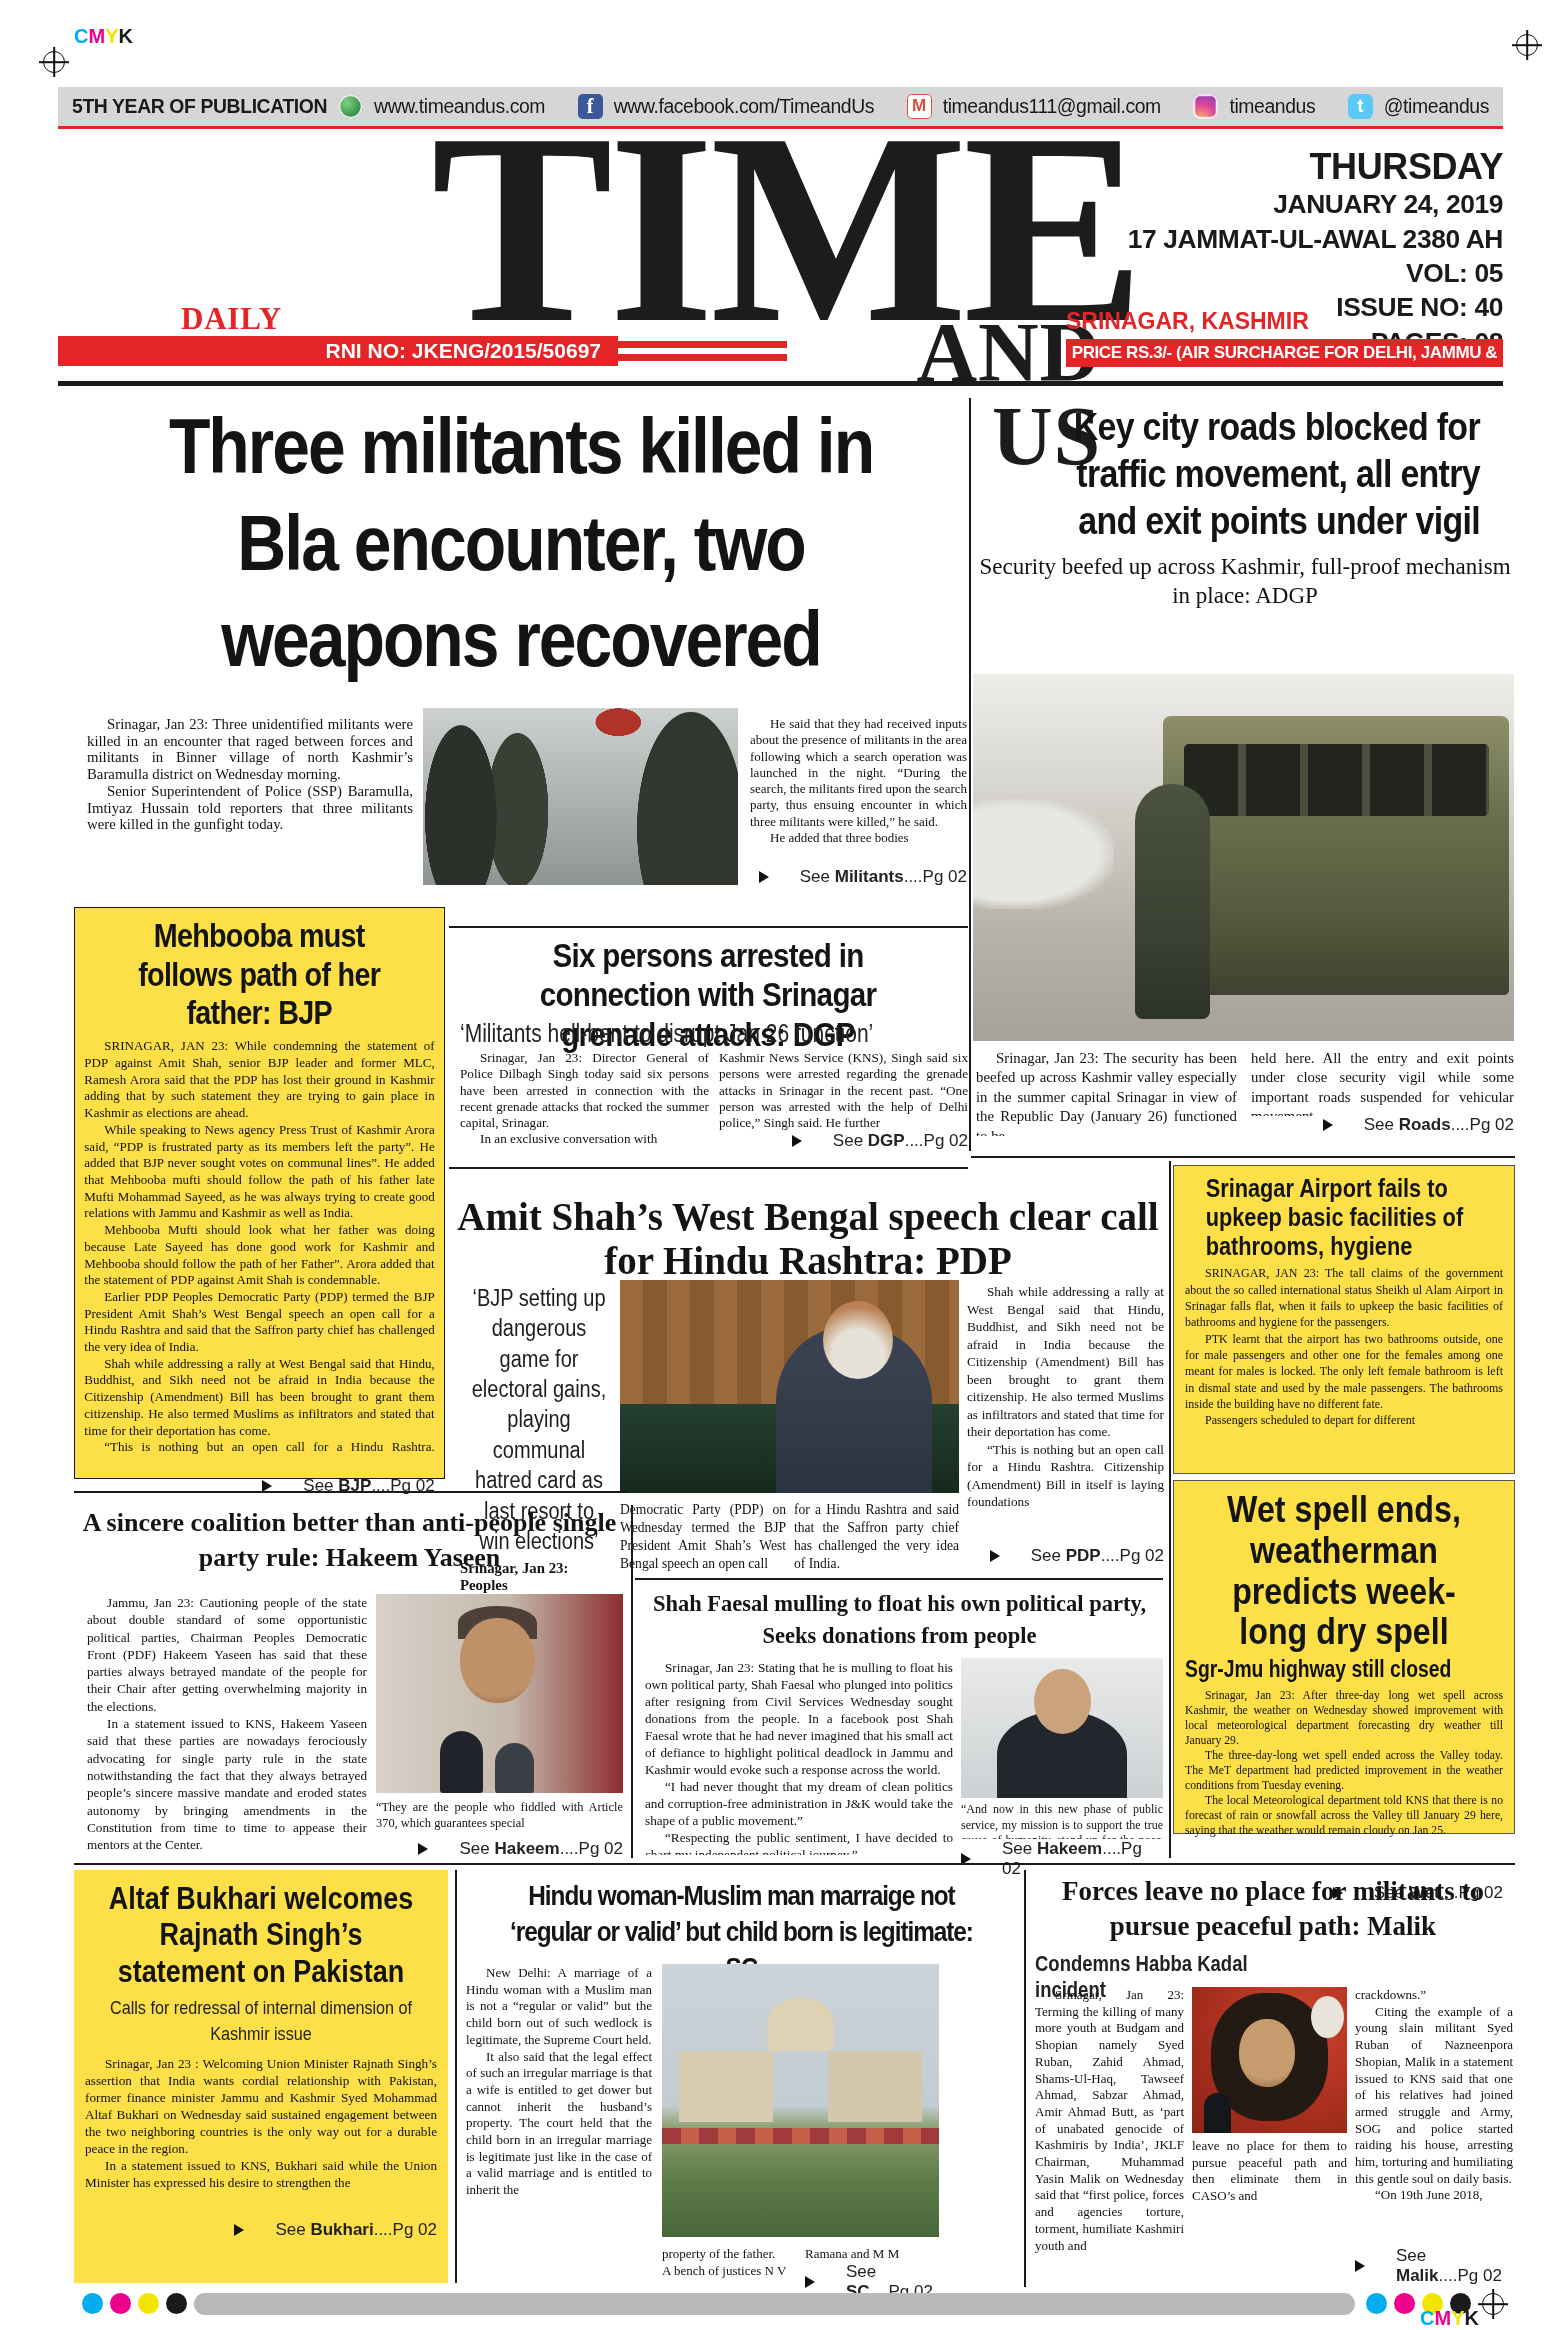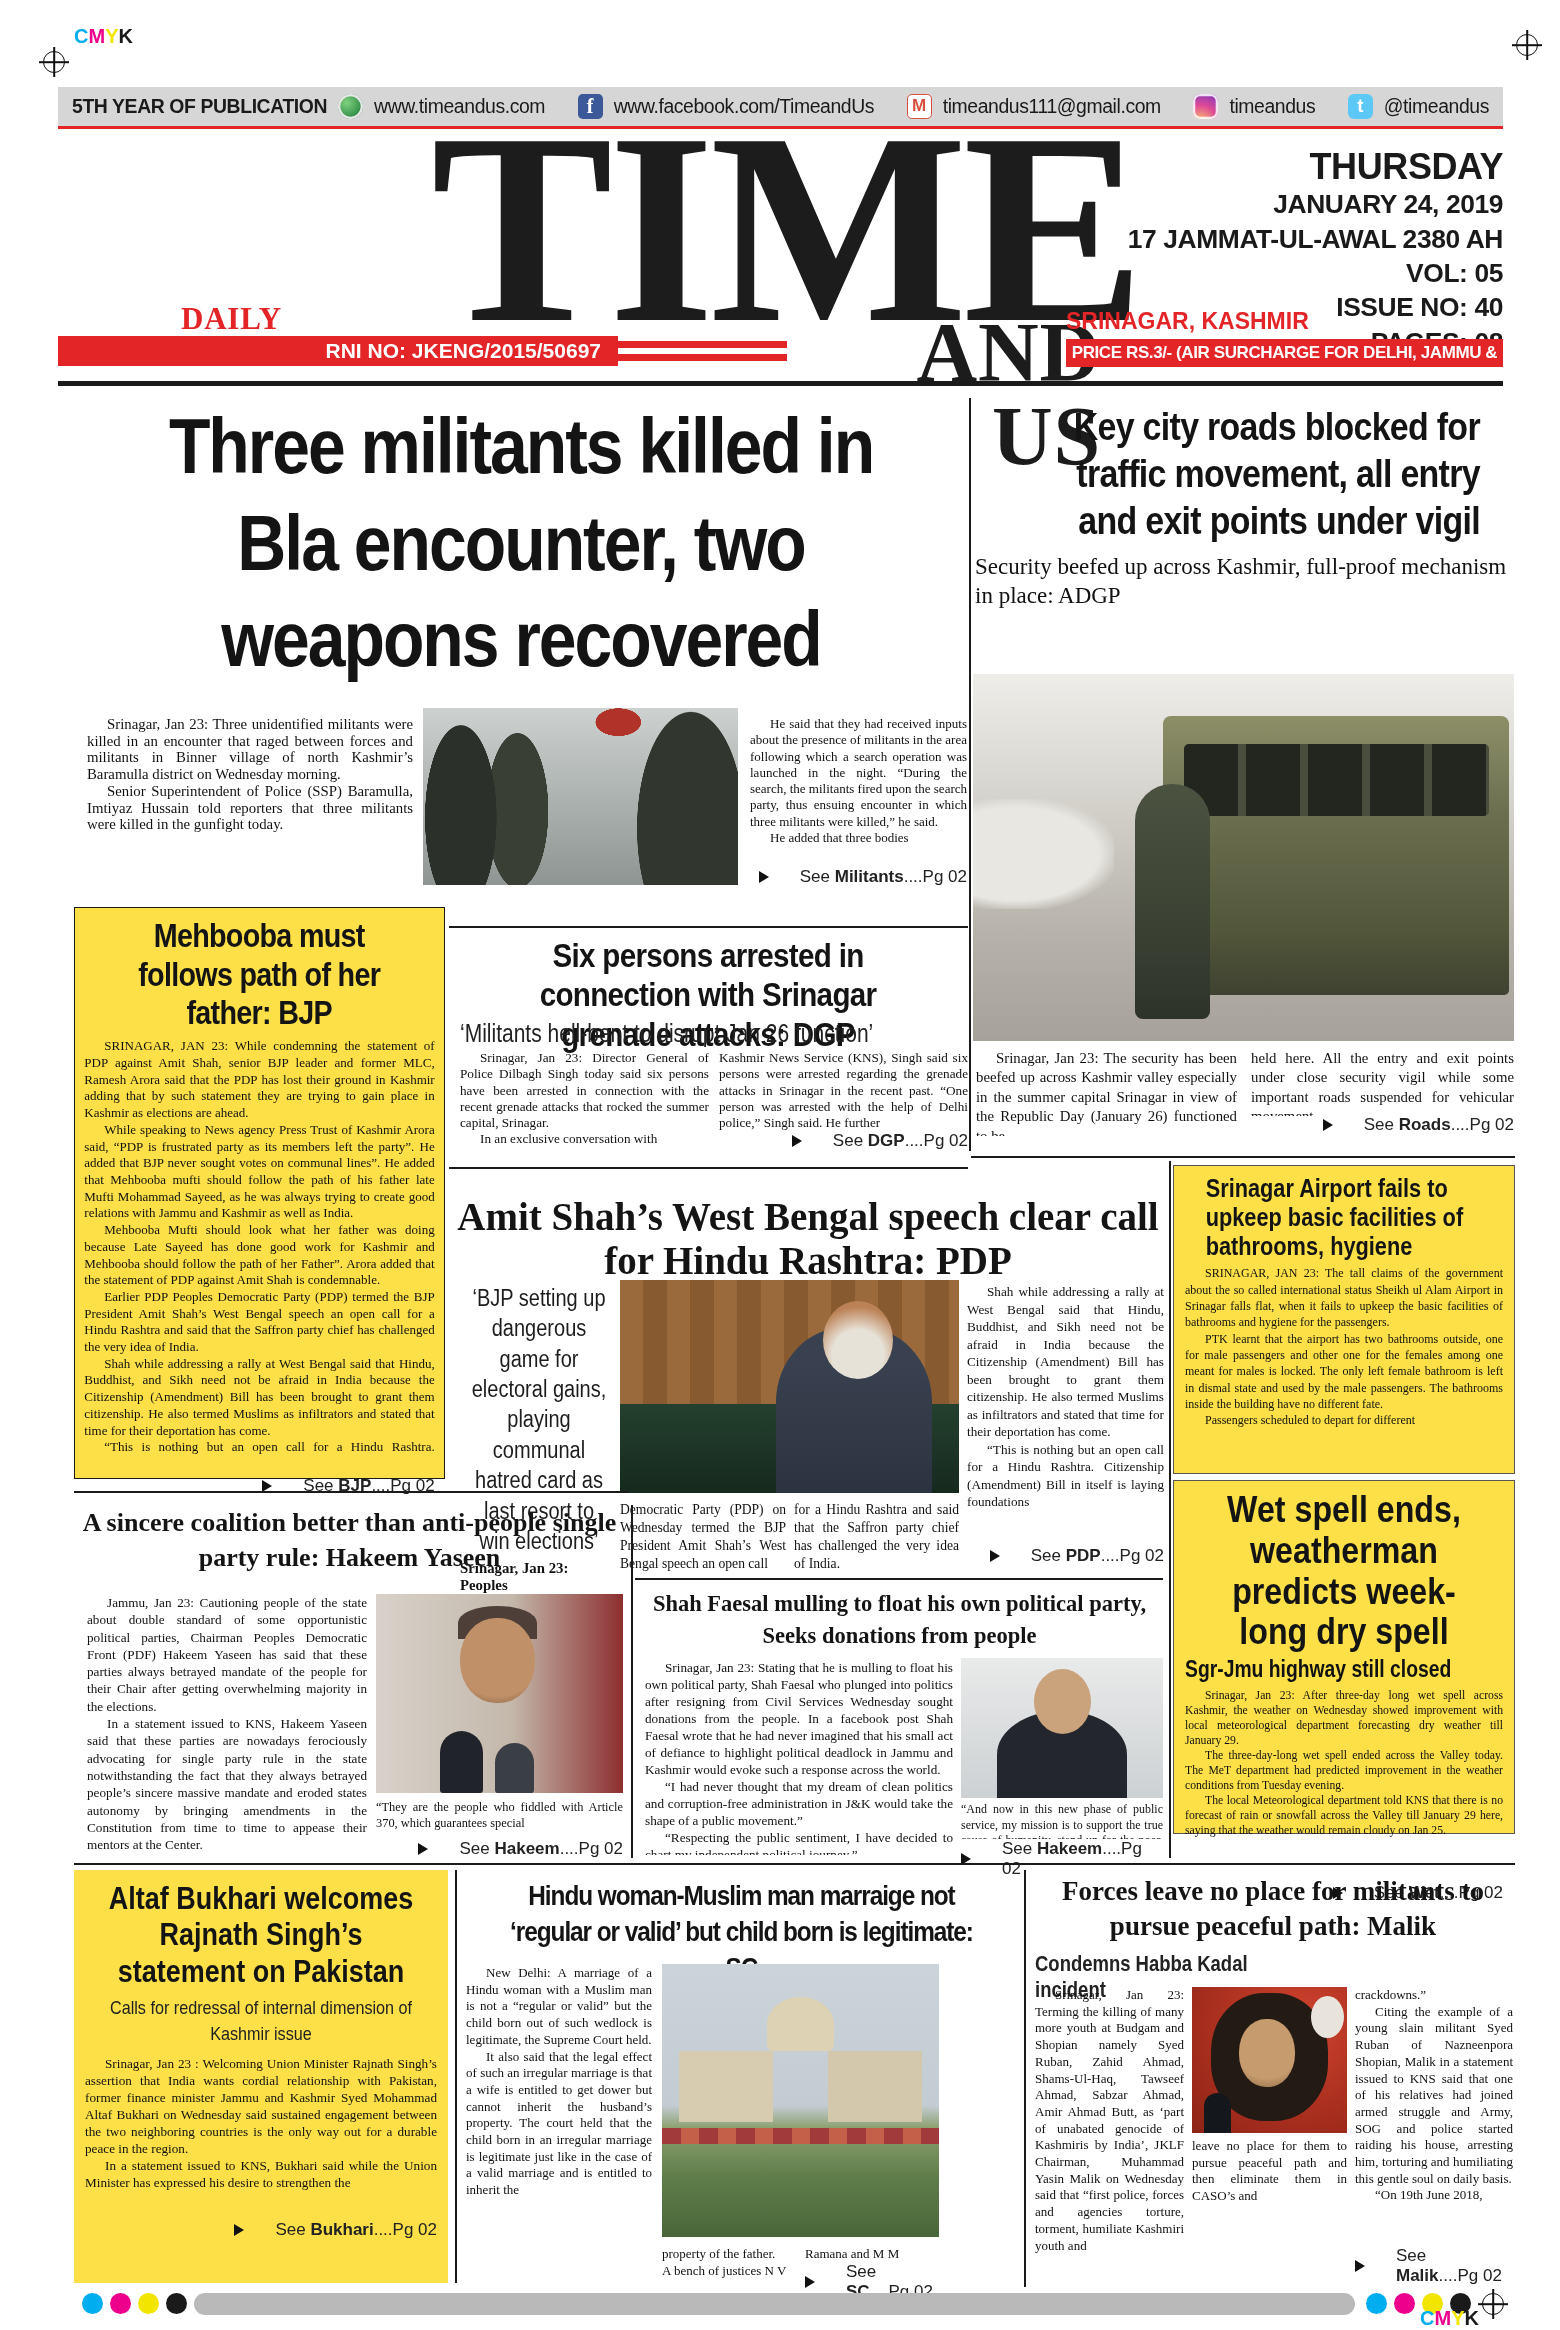--- a/index.html
+++ b/index.html
@@ -48,21 +48,21 @@
           font-size:23px;color:#e42528;}
   #mh-price{left:1066px;top:339px;width:437px;height:28px;background:#e42528;color:#fff;
           font-family:"Liberation Sans",sans-serif;font-weight:bold;font-size:17px;
           line-height:28px;text-align:center;letter-spacing:-0.4px;}
   
   .hl{position:absolute;font-weight:bold;color:#141414;}
   #hl-lead{left:78px;top:398px;width:886px;font-size:78px;line-height:1.24;letter-spacing:-2.3px;
            font-family:"Liberation Sans",sans-serif;text-align:center;}
   #hl-key{left:975px;top:404px;width:540px;font-size:39px;line-height:1.2;letter-spacing:-0.8px;
            font-family:Liberation Sans, sans-serif;text-align:right;}
-  #sh-key{left:975px;top:553px;width:540px;font-size:23px;line-height:1.25;text-align:left;}
+  #sh-key{left:975px;top:553px;width:540px;font-size:23px;line-height:1.25;text-align:center;}
   #hl-six{left:449px;top:936px;width:518px;font-size:34px;line-height:1.16;letter-spacing:-0.8px;
            font-family:"Liberation Sans",sans-serif;text-align:center;}
   #sh-six{left:460px;top:1019px;width:505px;font-size:25px;font-family:"Liberation Sans",sans-serif;
            color:#222;}
   #hl-pdp{left:452px;top:1195px;width:712px;font-size:39px;line-height:1.14;text-align:center;}
   #hl-hakeem{left:74px;top:1505px;width:551px;font-size:26px;line-height:1.35;text-align:center;}
   #hl-faesal{left:637px;top:1588px;width:525px;font-size:22.5px;line-height:1.4;text-align:center;}
   #hl-sc{left:465px;top:1878px;width:553px;font-size:28px;line-height:1.28;letter-spacing:-1.2px;
            font-family:"Liberation Sans",sans-serif;text-align:center;}
   #hl-malik{left:1033px;top:1874px;width:480px;font-size:27px;line-height:1.3;text-align:center;}

